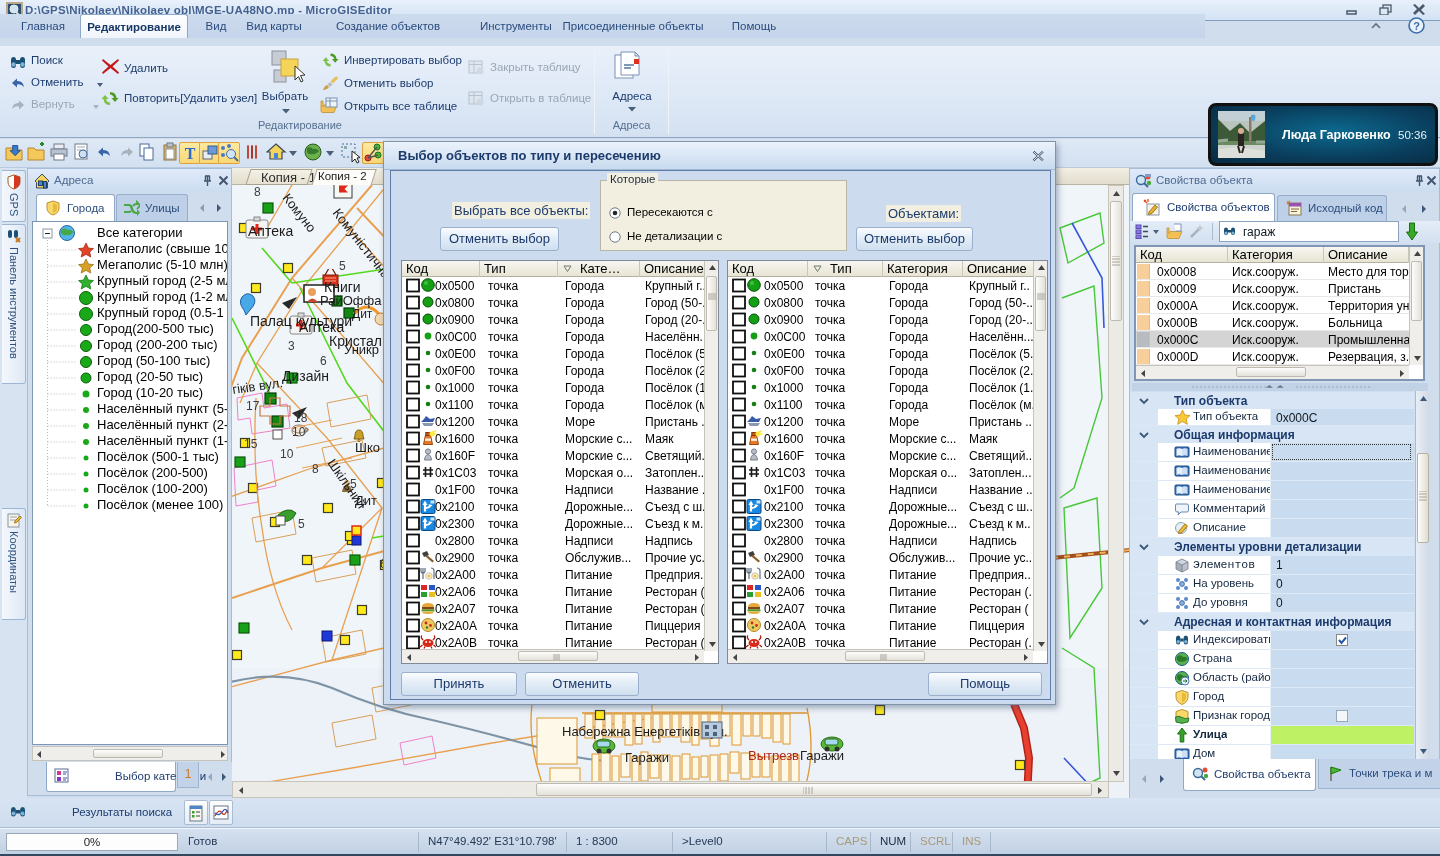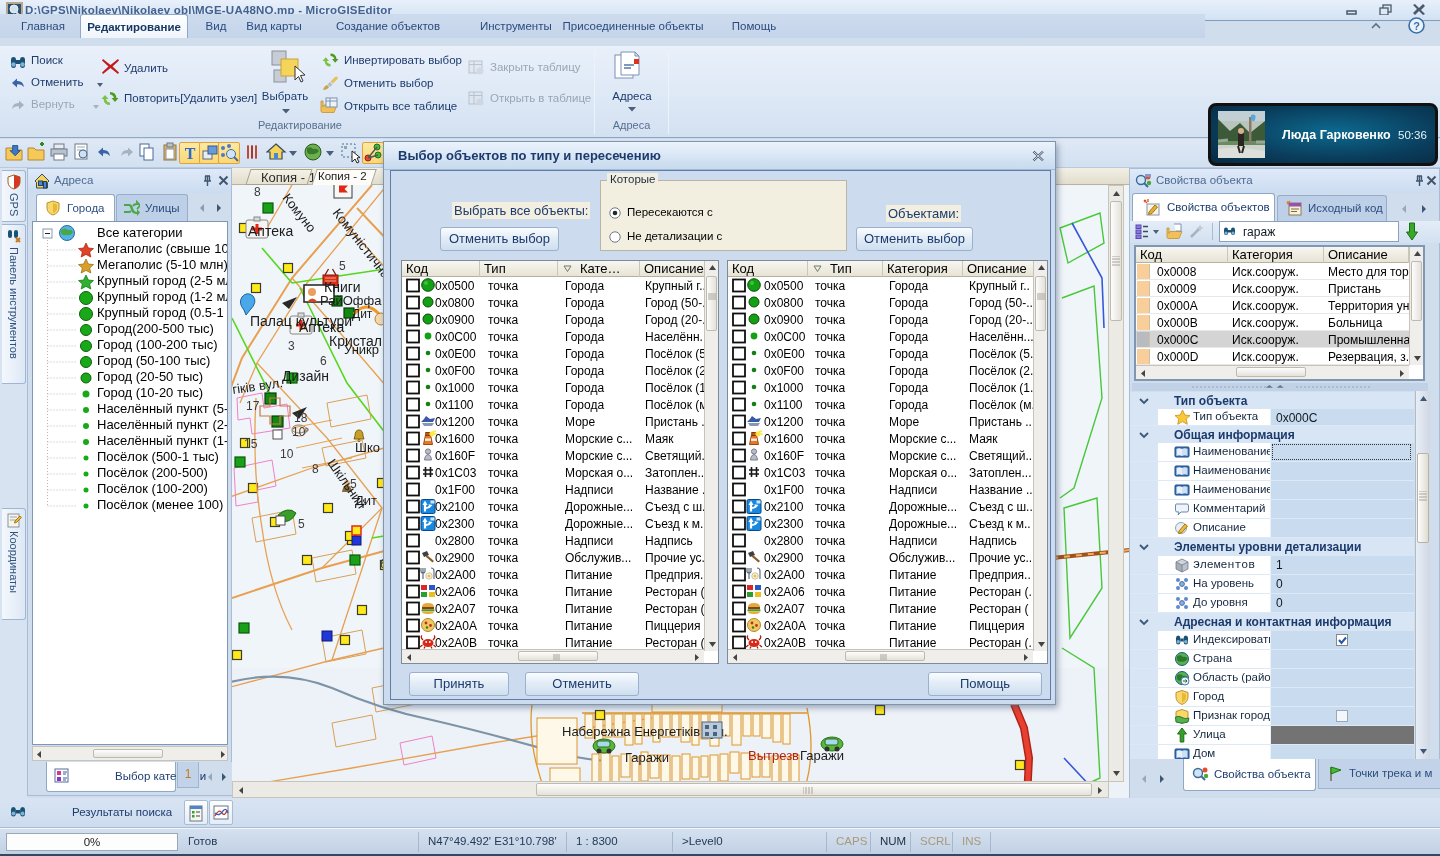--- a/index.html
+++ b/index.html
@@ -639,21 +639,21 @@
           <circle cx="58" cy="284" r="2.5" fill="#18a818"></circle>
    </g>
   </svg>
   <div class="abs" style="left:64px;top:3px;font-size:13px;">Все категории</div>
   <div class="abs" style="left:64px;top:19px;font-size:13px;white-space:nowrap;">Мегаполис (свыше 10 мл</div>
   <div class="abs" style="left:64px;top:35px;font-size:13px;white-space:nowrap;">Мегаполис (5-10 млн)</div>
   <div class="abs" style="left:64px;top:51px;font-size:13px;white-space:nowrap;">Крупный город (2-5 млн)</div>
   <div class="abs" style="left:64px;top:67px;font-size:13px;white-space:nowrap;">Крупный город (1-2 млн)</div>
   <div class="abs" style="left:64px;top:83px;font-size:13px;white-space:nowrap;">Крупный город (0.5-1 м</div>
   <div class="abs" style="left:64px;top:99px;font-size:13px;white-space:nowrap;">Город(200-500 тыс)</div>
-  <div class="abs" style="left:64px;top:115px;font-size:13px;white-space:nowrap;">Город (100-200 тыс)</div>
+  <div class="abs" style="left:64px;top:115px;font-size:13px;white-space:nowrap;">Город (200-200 тыс)</div>
   <div class="abs" style="left:64px;top:131px;font-size:13px;white-space:nowrap;">Город (50-100 тыс)</div>
   <div class="abs" style="left:64px;top:147px;font-size:13px;white-space:nowrap;">Город (20-50 тыс)</div>
   <div class="abs" style="left:64px;top:163px;font-size:13px;white-space:nowrap;">Город (10-20 тыс)</div>
   <div class="abs" style="left:64px;top:179px;font-size:13px;white-space:nowrap;">Населённый пункт (5-10</div>
   <div class="abs" style="left:64px;top:195px;font-size:13px;white-space:nowrap;">Населённый пункт (2-5</div>
   <div class="abs" style="left:64px;top:211px;font-size:13px;white-space:nowrap;">Населённый пункт (1-2</div>
   <div class="abs" style="left:64px;top:227px;font-size:13px;white-space:nowrap;">Посёлок (500-1 тыс)</div>
   <div class="abs" style="left:64px;top:243px;font-size:13px;white-space:nowrap;">Посёлок (200-500)</div>
   <div class="abs" style="left:64px;top:259px;font-size:13px;white-space:nowrap;">Посёлок (100-200)</div>
   <div class="abs" style="left:64px;top:275px;font-size:13px;white-space:nowrap;">Посёлок (менее 100)</div>
@@ -1024,21 +1024,21 @@
         <div style="position:absolute;left:28px;top:0;width:112px;height:18px;background:#fff;"></div>
         <svg style="position:absolute;left:44px;top:1px" width="17" height="17">
           <path d="M8 1.5 L14 3.5 L14 8 Q14 13 8 15.5 Q2 13 2 8 L2 3.5 Z" fill="#f8d868" stroke="#c09030"></path>
           <path d="M1.5 9 Q5 7.5 8 9.5 Q11 11.5 15 10 L14 14 Q8 16.5 2 14 Z" fill="#58b050" stroke="#2a7a28"></path>
         </svg>
         <div style="position:absolute;left:63px;top:2px;font-size:11.5px;color:#14273f;white-space:nowrap;max-width:77px;overflow:hidden;">Признак город</div>
         <div style="position:absolute;left:140px;top:0;width:1px;height:19px;background:#e8f0f8;"></div>
         <div style="position:absolute;left:206px;top:3px;width:12px;height:12px;background:#f4f7fa;border:1px solid #98a8b8;"></div>
         <div style="position:absolute;left:0;bottom:0;width:284px;height:1px;background:#dde9f6;"></div>
       </div>
-      <div style="position:absolute;left:0;top:335px;width:284px;height:19px;background:#737373;">
+      <div style="position:absolute;left:0;top:335px;width:284px;height:19px;background:#bef264;font-weight:bold;">
         <div style="position:absolute;left:0;top:0;width:28px;height:19px;background:#d7e5f4;"></div>
         <div style="position:absolute;left:28px;top:0;width:112px;height:18px;background:#fff;"></div>
         <svg style="position:absolute;left:44px;top:1px" width="17" height="17">
           <path d="M8 1 L12.5 7 L9.8 7 L9.8 15 L6.2 15 L6.2 7 L3.5 7 Z" fill="#38a028" stroke="#1a7014"></path>
         </svg>
         <div style="position:absolute;left:63px;top:2px;font-size:11.5px;color:#14273f;white-space:nowrap;max-width:77px;overflow:hidden;">Улица</div>
         <div style="position:absolute;left:140px;top:0;width:1px;height:19px;background:#e8f0f8;"></div>
         <div style="position:absolute;left:0;bottom:0;width:284px;height:1px;background:#dde9f6;"></div>
       </div>
       <div style="position:absolute;left:0;top:354px;width:284px;height:19px;background:#c9dbee;">
@@ -1637,21 +1637,21 @@
           </svg>
           <div style="position:absolute;left:117px;top:1px;width:80px;height:10px;background:linear-gradient(#fdfdfc,#e4e1da);border:1px solid #bdbab0;border-radius:2px;"></div>
           <svg style="position:absolute;left:152px;top:3.5px" width="10" height="6">
             <path d="M0 0 V6 M2 0 V6 M4 0 V6 M6 0 V6" stroke="#a8a49a"></path>
           </svg>
           <svg style="position:absolute;right:3px;top:3px" width="8" height="9">
             <path d="M2 1 L6 4.5 L2 8" fill="#444"></path>
           </svg>
         </div>
 </div>
-<div class="dbtn" style="left:10px;top:501px;width:100px;margin-left:8px;">Принять</div>
+<div class="dbtn" style="left:10px;top:501px;width:116px;">Принять</div>
 <div class="dbtn" style="left:134px;top:501px;width:114px;">Отменить</div>
 <div class="dbtn" style="left:537px;top:501px;width:114px;">Помощь</div>
 </div>
   </div>
 <div class="abs" id="video">
  <svg style="position:absolute;left:7px;top:5px" width="47" height="47">
   <rect width="47" height="47" fill="#b8c4bc"></rect>
   <rect y="0" width="47" height="10" fill="#c2cfd4"></rect>
   <path d="M0 8 L12 20 L22 12 L32 22 L47 10 L47 30 L0 30 Z" fill="#3c5a38"></path>
   <path d="M0 30 L47 30 L47 34 L0 38 Z" fill="#6a8a60"></path>

